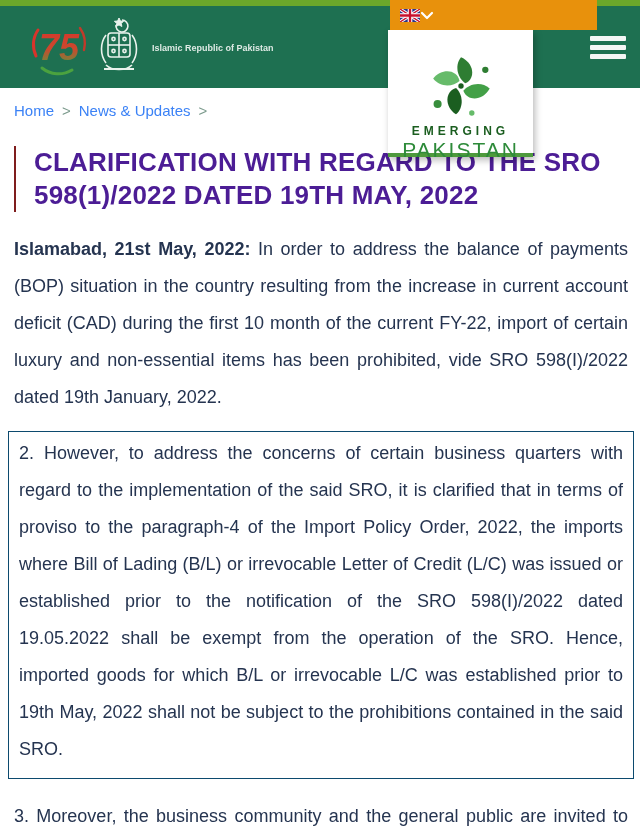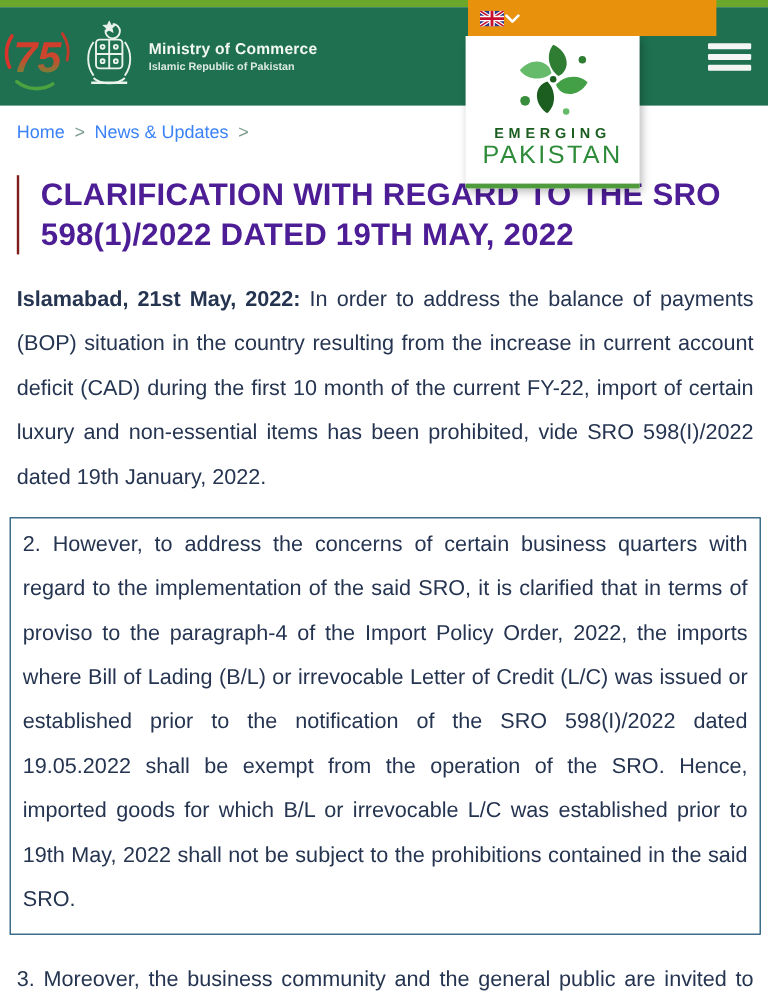--- a/index.html
+++ b/index.html
@@ -8,21 +8,21 @@
     font-family:"Liberation Sans", sans-serif;
     background:#ffffff;
     position:relative;
     overflow:hidden;
     color:#253450;
   }
   
   .top-strip { height:6px; background:#6BA72B; }
   .header {
     height:82px; background:#1E7051;
-    display:flex; align-items:center; 
+    display:flex; align-items:center; padding-left:28px;
     position:relative;
   }
   .logo-75 { width:62px; height:62px; position:relative; margin-right:6px; flex:0 0 auto; }
   .crest { width:46px; height:60px; margin-right:10px; flex:0 0 auto; }
   .ministry-text { color:#F2F7F4; line-height:1.2; }
   .ministry-title { font-size:13px; font-weight:700; letter-spacing:.2px; }
   .ministry-sub { font-size:9px; font-weight:700; opacity:.9; margin-top:2px; }
   .hamburger {
     position:absolute; right:14px; top:30px; width:36px; cursor:pointer;
   }
@@ -35,21 +35,21 @@
     padding:0 10px; z-index:30; cursor:pointer;
   }
   .lang-label { font-size:15px; font-weight:700; margin-left:7px; flex:1; }
   .lang svg.flag { display:block; }
   
   .emerging {
     position:absolute; left:388px; top:30px; width:145px; height:127px;
     background:#ffffff; z-index:25; text-align:center;
     border-bottom:4px solid #4E9A3C;
     box-shadow:2px 3px 7px rgba(0,0,0,.28);
-    padding-top:0;
+    padding-top:20px;
   }
   .emerging .swirl { width:72px; height:72px; margin:0 auto; display:block; }
   .emerging-line1 { font-size:12px; font-weight:700; letter-spacing:4px; color:#1B5E20; margin-top:2px; }
   .emerging-line2 { font-size:21px; font-weight:400; letter-spacing:2px; color:#2E8B3A; margin-top:0; }
   
   .breadcrumb {
     margin:12px 0 0 14px; width:372px; color:#4E7D68; font-size:15px; line-height:22px;
   }
   .breadcrumb .sep { color:#7b9a8c; margin:0 8px; }
   .breadcrumb a { color:#3b82f6; text-decoration:none; cursor:pointer; }
@@ -112,21 +112,20 @@
       <circle cx="17.5" cy="34" r="1.6"></circle>
       <circle cx="28.5" cy="34" r="1.6"></circle>
       <path d="M10 18 C 4 26 4 38 10 46"></path>
       <path d="M36 18 C 42 26 42 38 36 46"></path>
       <path d="M10 48 C 16 54 30 54 36 48"></path>
       <path d="M8 52 h30" stroke-width="2"></path>
     </g>
   </svg>
 
   <div class="ministry-text">
-    <div class="ministry-title">Ministry of Commerce</div>
     <div class="ministry-sub">Islamic Republic of Pakistan</div>
   </div>
 
   <div class="hamburger">
     <div class="bar"></div>
     <div class="bar"></div>
     <div class="bar"></div>
   </div>
 </div>
 

